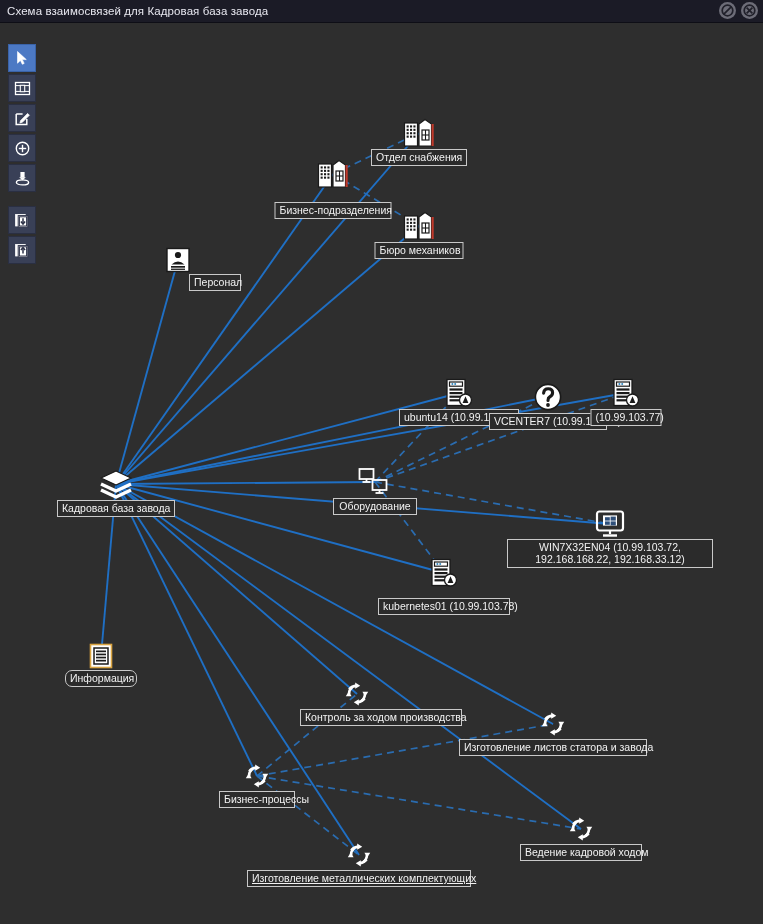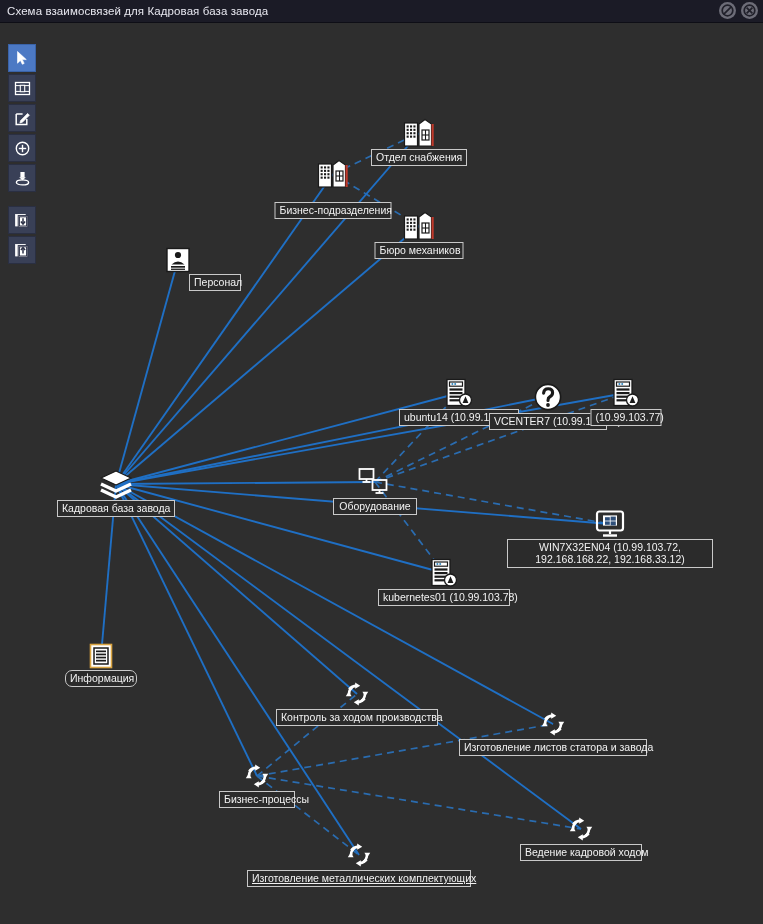--- a/index.html
+++ b/index.html
@@ -382,40 +382,40 @@
         <circle cx="7.4" cy="6.1" r="1" fill="#2e86c1"></circle>
               <circle cx="10.2" cy="6.1" r="1" fill="#2e86c1"></circle>
         <rect x="4.5" y="10.4" width="13" height="2.2" fill="#1a1a1a"></rect>
         <rect x="4.5" y="14" width="13" height="2.2" fill="#1a1a1a"></rect>
         <rect x="4.5" y="17.6" width="13" height="2.2" fill="#1a1a1a"></rect>
         <rect x="4.5" y="21.2" width="13" height="2.2" fill="#1a1a1a"></rect>
         <circle cx="20.5" cy="22" r="6" fill="#ffffff" stroke="#1a1a1a" stroke-width="1.3"></circle>
         <path d="M20.5 18.2 L23.4 25 L17.6 25 Z" fill="#1a1a1a"></path>
       </svg>
           </div>
-          <div class="lbl" style="width: 132px; top: 31px;">kubernetes01 (10.99.103.78)</div>
+          <div class="lbl" style="width: 132px; top: 40px;">kubernetes01 (10.99.103.78)</div>
         </div>
         <div class="node" style="left: 357px; top: 658px; width: 0px; height: 28px;">
           <div class="ico">
             <svg width="28" height="28" viewBox="0 0 28 28">
         <g fill="none" stroke="#ffffff" stroke-width="2.6" stroke-linecap="butt">
           <path d="M6.2 9.4 A10 10 0 0 1 13.4 5.6"></path>
           <path d="M22 13.4 A10 10 0 0 1 18.4 21"></path>
           <path d="M21.6 18.4 A10 10 0 0 1 14.4 22.3"></path>
           <path d="M6 14.4 A10 10 0 0 1 9.4 6.8"></path>
         </g>
         <g fill="#ffffff">
           <path d="M12.2 2.6 L17.2 5.8 L12.2 8.8 Z"></path>
           <path d="M25.2 11.8 L22.2 16.6 L19.4 11.8 Z"></path>
           <path d="M15.8 25.4 L10.8 22.2 L15.8 19.2 Z"></path>
           <path d="M2.8 16.2 L5.8 11.4 L8.6 16.2 Z"></path>
         </g>
       </svg>
           </div>
-          <div class="lbl" style="width: 162px; top: 29px;">Контроль за ходом производства</div>
+          <div class="lbl" style="width: 162px; top: 29px; margin-left: 24px;">Контроль за ходом производства</div>
         </div>
         <div class="node" style="left: 257px; top: 740px; width: 0px; height: 28px;">
           <div class="ico">
             <svg width="28" height="28" viewBox="0 0 28 28">
         <g fill="none" stroke="#ffffff" stroke-width="2.6" stroke-linecap="butt">
           <path d="M6.2 9.4 A10 10 0 0 1 13.4 5.6"></path>
           <path d="M22 13.4 A10 10 0 0 1 18.4 21"></path>
           <path d="M21.6 18.4 A10 10 0 0 1 14.4 22.3"></path>
           <path d="M6 14.4 A10 10 0 0 1 9.4 6.8"></path>
         </g>

